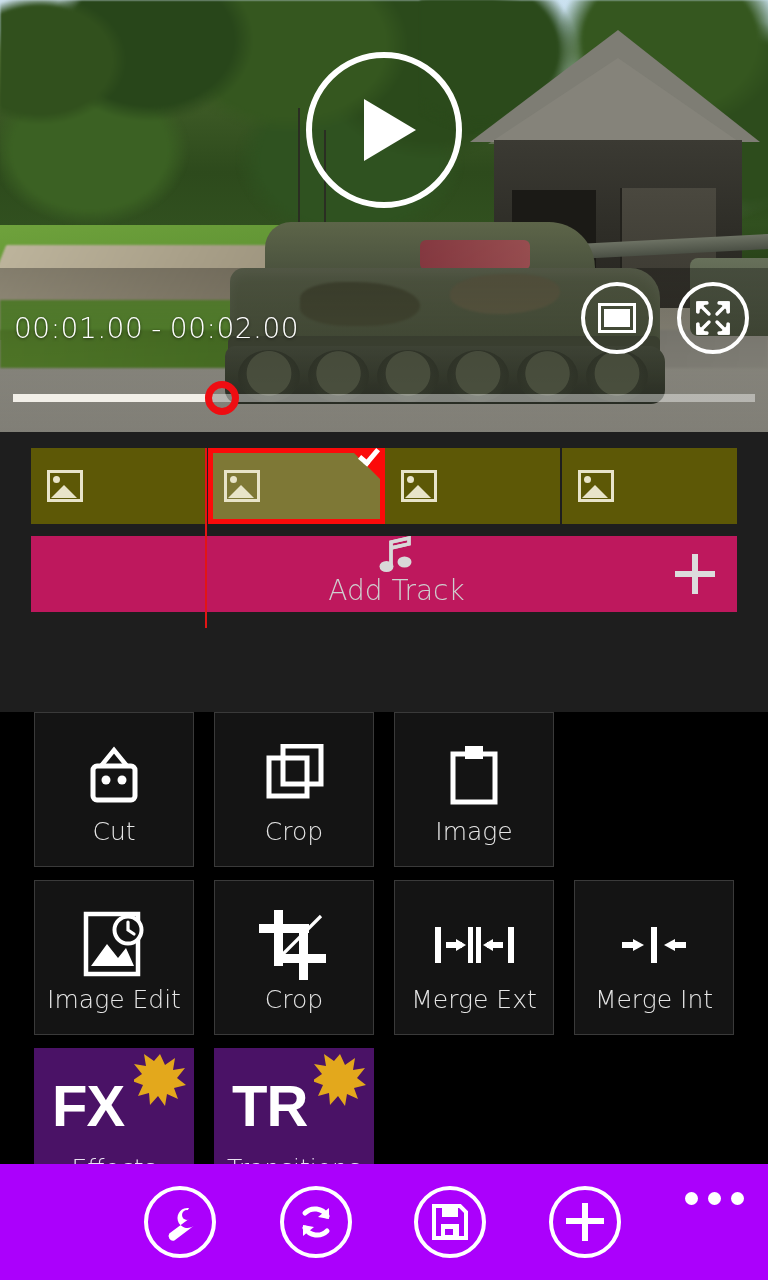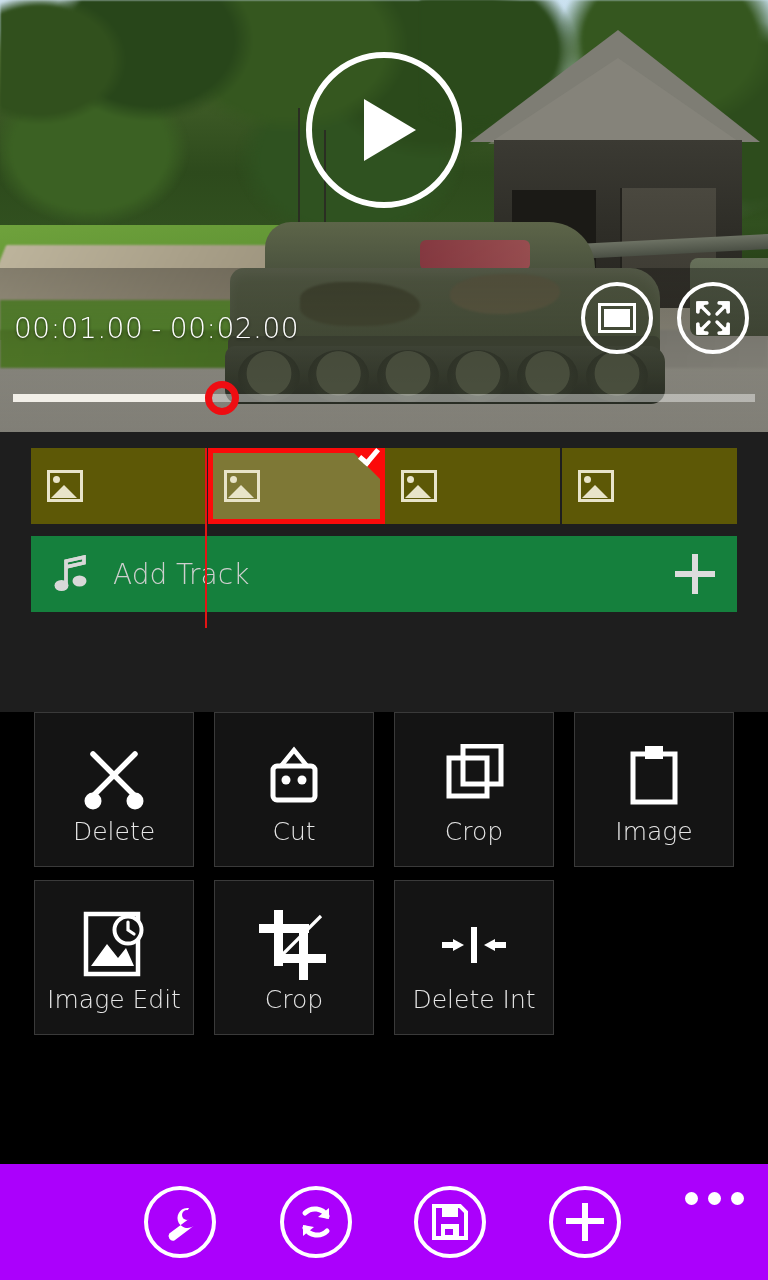--- a/index.html
+++ b/index.html
@@ -131,22 +131,22 @@
   .clip .thumb-ico::after { content:""; position:absolute; left:1px; bottom:1px; width:0; height:0;
     border-left:13px solid transparent; border-right:13px solid transparent; border-bottom:13px solid #e8e4c9; }
   .clip.selected { background:#7e7836; outline:5px solid #fb0a0a; outline-offset:-5px; z-index:3; }
   .clip.selected .corner { position:absolute; right:0; top:0; width:0; height:0;
     border-top:34px solid #fb0a0a; border-left:34px solid transparent; }
   .clip.selected .check { position:absolute; right:4px; top:1px; width:20px; height:12px;
     border-left:5px solid #fff; border-bottom:5px solid #fff; transform:rotate(-50deg); }
 
   .playhead { position:absolute; left:205px; top:16px; width:2px; height:180px; background:#e21515; z-index:5; }
 
-  .addtrack { position:absolute; left:31px; top:104px; width:706px; height:76px; background:#15803d;
-    display:flex; align-items:center; }
+  .addtrack { position:absolute; left:31px; top:104px; width:706px; height:76px; background:#be185d;
+    display:flex; align-items:center;flex-direction:column; }
   .addtrack .note { margin-left:23px; width:34px; height:38px; position:relative; }
   .addtrack .label { margin-left:25px; color:#cfcfcf; font-size:28px; font-weight:300;
     font-family:"DejaVu Sans", sans-serif; }
   .addtrack .plus { position:absolute; right:22px; top:50%; transform:translateY(-50%);
     width:40px; height:40px; }
   .addtrack .plus::before, .addtrack .plus::after { content:""; position:absolute; background:#dcdcdc; }
   .addtrack .plus::before { left:0; top:17px; width:40px; height:6px; }
   .addtrack .plus::after { left:17px; top:0; width:6px; height:40px; }
 
   .navrow { position:absolute; left:0; top:196px; width:768px; height:84px; }
@@ -328,33 +328,20 @@
       </div>
     </div>
   </div>
 
   <div class="tools">
 
     <div class="trow" id="trow-1">
       <div class="tile">
         <span class="ico">
           <svg width="66" height="66" viewBox="0 0 66 66">
-            <g stroke="#fff" stroke-width="5.5" fill="none" stroke-linecap="round">
-              <path d="M12 10 L54 52"></path>
-                <path d="M54 10 L12 52"></path>
-            </g>
-            <circle cx="12" cy="57" r="8.5" fill="#fff"></circle>
-            <circle cx="54" cy="57" r="8.5" fill="#fff"></circle>
-          </svg>
-        </span>
-        <span class="tl">Delete</span>
-      </div>
-      <div class="tile">
-        <span class="ico">
-          <svg width="66" height="66" viewBox="0 0 66 66">
             <rect x="12" y="22" width="42" height="34" fill="none" stroke="#fff" stroke-width="5" rx="4"></rect>
             <circle cx="25" cy="36" r="4.5" fill="#fff"></circle>
             <circle cx="41" cy="36" r="4.5" fill="#fff"></circle>
             <path d="M20 22 L33 6 L46 22" fill="none" stroke="#fff" stroke-width="4.5"></path>
           </svg>
         </span>
         <span class="tl">Cut</span>
       </div>
       <div class="tile">
         <span class="ico">
@@ -399,32 +386,71 @@
             </g>
             <path d="M20 48 L62 6" stroke="#fff" stroke-width="3.2" fill="none"></path>
           </svg>
         </span>
         <span class="tl">Crop</span>
       </div>
       <div class="tile">
         <span class="ico">
           <svg width="84" height="50" viewBox="0 0 84 50">
             <g fill="#fff">
+              <rect x="3" y="7" width="6" height="36"></rect>
+              <rect x="36" y="7" width="5" height="36"></rect>
+              <rect x="44" y="7" width="5" height="36"></rect>
+              <rect x="76" y="7" width="6" height="36"></rect>
+              <rect x="14" y="22" width="16" height="6"></rect>
+              <path d="M34 25 L24 19 L24 31 Z"></path>
+              <rect x="55" y="22" width="16" height="6"></rect>
+              <path d="M51 25 L61 19 L61 31 Z"></path>
+            </g>
+          </svg>
+        </span>
+        <span class="tl">Merge Ext</span>
+      </div>
+      <div class="tile">
+        <span class="ico">
+          <svg width="84" height="50" viewBox="0 0 84 50">
+            <g fill="#fff">
               <rect x="39" y="7" width="6" height="36"></rect>
               <rect x="10" y="22" width="16" height="6"></rect>
               <path d="M32 25 L21 19 L21 31 Z"></path>
               <rect x="58" y="22" width="16" height="6"></rect>
               <path d="M52 25 L63 19 L63 31 Z"></path>
             </g>
           </svg>
         </span>
-        <span class="tl">Delete Int</span>
-      </div>
-    </div>
-
+        <span class="tl">Merge Int</span>
+      </div>
+    </div>
+
+    <div class="trow" id="trow-3">
+      <div class="tile purple">
+        <span class="big">FX</span>
+        <span class="star">
+          <svg width="52" height="52" viewBox="0 0 52 52">
+            <path fill="#e3a81c" d="M26 0 l5 11 l10-7 l-2 12 l12-2 l-8 10 l9 7 l-12 3 l4 11 l-11-5 l-2 12 l-7-10 l-8 9 l-1-12 l-11 3 l5-11 l-11-4 l10-7 l-8-10 l12 2 l-2-12 l10 7 z"></path>
+          </svg>
+        </span>
+        <span class="tl">Effects</span>
+        <span class="trcorner"></span>
+      </div>
+      <div class="tile purple">
+        <span class="big">TR</span>
+        <span class="star">
+          <svg width="52" height="52" viewBox="0 0 52 52">
+            <path fill="#e3a81c" d="M26 0 l5 11 l10-7 l-2 12 l12-2 l-8 10 l9 7 l-12 3 l4 11 l-11-5 l-2 12 l-7-10 l-8 9 l-1-12 l-11 3 l5-11 l-11-4 l10-7 l-8-10 l12 2 l-2-12 l10 7 z"></path>
+          </svg>
+        </span>
+        <span class="tl">Transitions</span>
+        <span class="trcorner"></span>
+      </div>
+    </div>
   </div>
 
   <div class="row1mask"></div>
 
   <div class="appbar">
     <div class="abtn" id="ab-tools">
       <svg width="40" height="40" viewBox="0 0 40 40">
         <path d="M27 5 a10 10 0 1 0 7 17 l0 0 L17 39 a4.5 4.5 0 0 1-6-6 L28 16 a10 10 0 0 1-1-11 z" fill="#fff" transform="rotate(8 20 20)"></path>
         <circle cx="27" cy="13" r="5" fill="#ab00fc"></circle>
       </svg>

